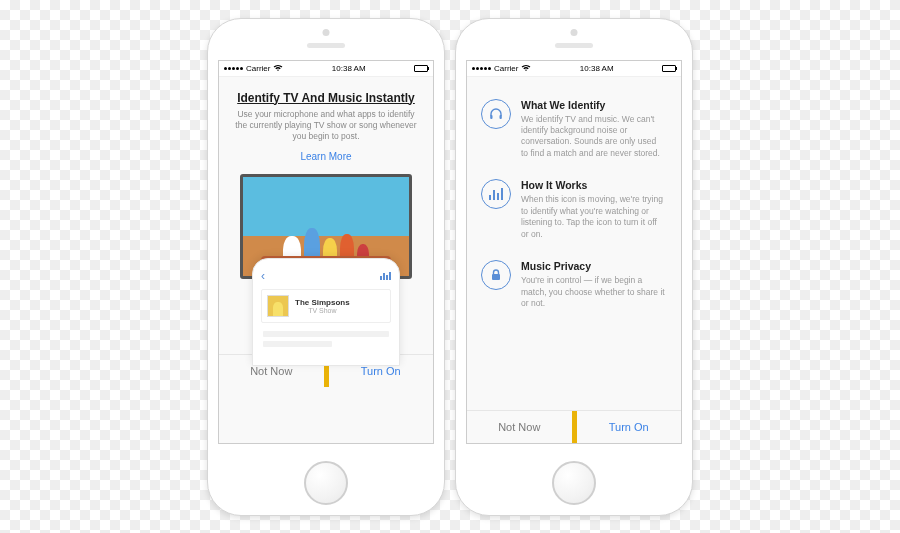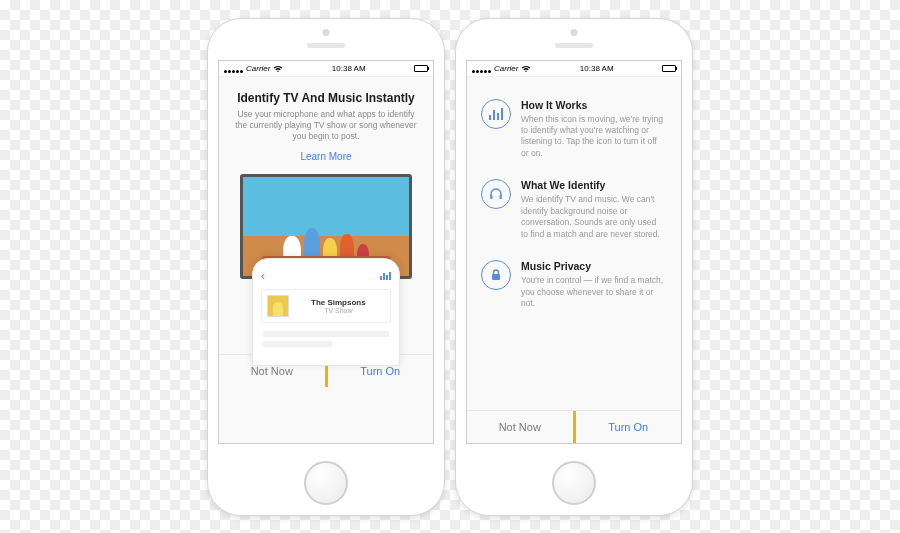--- a/index.html
+++ b/index.html
@@ -65,35 +65,35 @@
     height: 16px;
     background: #fff;
     display: flex;
     align-items: center;
     justify-content: space-between;
     padding: 0 5px;
     font-size: 8px;
     color: #000;
     border-bottom: 1px solid #f0f0f0;
   }
-  .status-left { display:flex; align-items:flex-end; gap:3px;font-style:italic; }
+  .status-left { display:flex; align-items:center; gap:3px; }
   .sig-dots { display:flex; gap:1px; }
   .sig-dots span { width:3px; height:3px; border-radius:50%; background:#000; display:inline-block;}
   .wifi-icon svg { display:block; }
   .battery {
     width:14px; height:7px; border:1px solid #000; border-radius:1px; position:relative;
   }
   .battery::after { content:''; position:absolute; right:-2px; top:1.5px; width:1px; height:3px; background:#000; }
   .battery-fill { background:#000; height:100%; width:80%; }
 
   
   .main-area { flex:1; display:flex; flex-direction:column; }
 
   .s1 { padding: 14px 14px 0 14px; text-align:center; }
-  .s1 h1 { font-size: 12px; font-weight: 700; color:#1c1c1c; margin-bottom:4px; }
+  .s1 h1 { font-size: 12px; font-weight: 700; color:#1c1c1c; margin-bottom:4px;text-decoration:underline; }
   .s1 p.desc { font-size: 8.5px; color:#8a8a8a; line-height:1.35; margin-bottom:8px; }
   .learn-more { font-size: 10px; color:#3b82e6; font-weight:400; }
 
   .illus {
     margin-top:12px;
     position:relative;
     height: 180px;
   }
   .tv-frame {
     width: 172px; height: 105px;
@@ -127,41 +127,41 @@
     padding:10px 8px 0 8px;
     display:flex; flex-direction:column;
     overflow:hidden;
   }
   .mini-top { display:flex; justify-content:space-between; align-items:center; margin-bottom:6px;}
   .mini-top .back { color:#5a8ed6; font-size:12px;}
   .mini-bars { display:flex; gap:1px; align-items:flex-end; }
   .mini-bars span{ width:2px; background:#5a8ed6; }
   .mb1{height:4px} .mb2{height:7px} .mb3{height:5px} .mb4{height:8px}
   .card {
-    border:1px solid #eee; border-radius:2px; padding:5px; display:flex; align-items:center; gap:22px;
+    border:1px solid #eee; border-radius:2px; padding:5px; display:flex; align-items:center; gap:6px;
   }
   .card-thumb {
     width:22px; height:22px; background:#ecc751; border:1px solid #ddd;
     display:flex; align-items:flex-end; justify-content:center;
   }
   .card-thumb::after{ content:''; width:10px; height:14px; background:#f7e06a; border-radius:40% 40% 0 0;}
   .card-text { display:flex; flex-direction:column; }
   .card-title { font-size:8px; font-weight:600; color:#333; }
   .card-sub { font-size:7px; color:#aaa; }
   .gray-lines { margin-top:8px; padding:0 2px; }
   .gl { height:6px; background:#f1f1f1; margin-bottom:4px; border-radius:1px; }
   .gl.short { width:55%; }
 
   
   .btn-row {
     display:flex; border-top:1px solid #e6e6e6;
   }
   .btn {
     flex:1; text-align:center; padding:10px 0; font-size:11px;
-    border-right:3px solid #eab308;
+    border-right:5px solid #eab308;
     cursor:pointer;
   }
   .btn:last-child { border-right:none; }
   .btn.secondary { color:#7a7a7a; }
   .btn.primary { color:#3b82e6; font-weight:400; }
 
   
   .s2 { padding: 22px 16px 0 14px; flex:1; }
   .info-row { display:flex; gap:10px; margin-bottom:20px; }
   .info-icon {
@@ -276,57 +276,57 @@
         </span>
       </div>
       <span>10:38 AM</span>
       <span class="battery"><span class="battery-fill"></span></span>
     </div>
 
     <div class="main-area">
       <div class="s2">
         <div class="info-row">
           <div class="info-icon">
+            <svg width="16" height="16" viewBox="0 0 16 16" fill="none" stroke="#5a8ed6" stroke-width="1.4">
+              <path d="M3 10 V8 a5 5 0 0 1 10 0 V10"></path>
+              <rect x="2.2" y="9" width="2.3" height="4" rx="1" fill="#5a8ed6" stroke="none"></rect>
+              <rect x="11.5" y="9" width="2.3" height="4" rx="1" fill="#5a8ed6" stroke="none"></rect>
+            </svg>
+          </div>
+          <div class="info-text">
+            <h2>What We Identify</h2>
+            <p>We identify TV and music. We can't identify background noise or conversation. Sounds are only used to find a match and are never stored.</p>
+          </div>
+        </div>
+
+        <div class="info-row">
+          <div class="info-icon">
             <span class="bars-mini">
                 <span class="bm1"></span>
                 <span class="bm2"></span>
                 <span class="bm3"></span>
                 <span class="bm4"></span>
               </span>
           </div>
           <div class="info-text">
             <h2>How It Works</h2>
             <p>When this icon is moving, we're trying to identify what you're watching or listening to. Tap the icon to turn it off or on.</p>
           </div>
         </div>
 
         <div class="info-row">
           <div class="info-icon">
-            <svg width="16" height="16" viewBox="0 0 16 16" fill="none" stroke="#5a8ed6" stroke-width="1.4">
-              <path d="M3 10 V8 a5 5 0 0 1 10 0 V10"></path>
-              <rect x="2.2" y="9" width="2.3" height="4" rx="1" fill="#5a8ed6" stroke="none"></rect>
-              <rect x="11.5" y="9" width="2.3" height="4" rx="1" fill="#5a8ed6" stroke="none"></rect>
-            </svg>
-          </div>
-          <div class="info-text">
-            <h2>What We Identify</h2>
-            <p>We identify TV and music. We can't identify background noise or conversation. Sounds are only used to find a match and are never stored.</p>
-          </div>
-        </div>
-
-        <div class="info-row">
-          <div class="info-icon">
             <svg width="14" height="14" viewBox="0 0 14 14" fill="none" stroke="#5a8ed6" stroke-width="1.4">
               <rect x="3" y="6" width="8" height="6" rx="1" fill="#5a8ed6" stroke="none"></rect>
               <path d="M4.5 6 V4.5 a2.5 2.5 0 0 1 5 0 V6"></path>
             </svg>
           </div>
           <div class="info-text">
             <h2>Music Privacy</h2>
-            <p>You're in control — if we find a match, you choose whenever to share it or not.</p>
+            <p>You're in control — if we begin a match, you choose whether to share it or not.</p>
           </div>
         </div>
       </div>
 
       <div class="btn-row">
         <div class="btn secondary">Not Now</div>
         <div class="btn primary">Turn On</div>
       </div>
     </div>
   </div>

